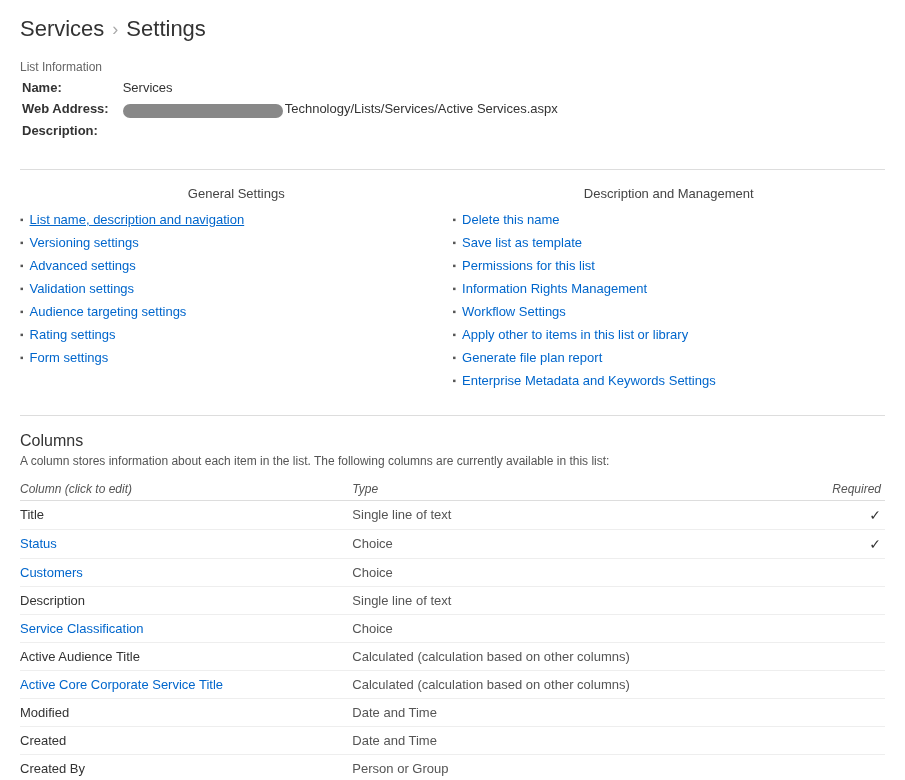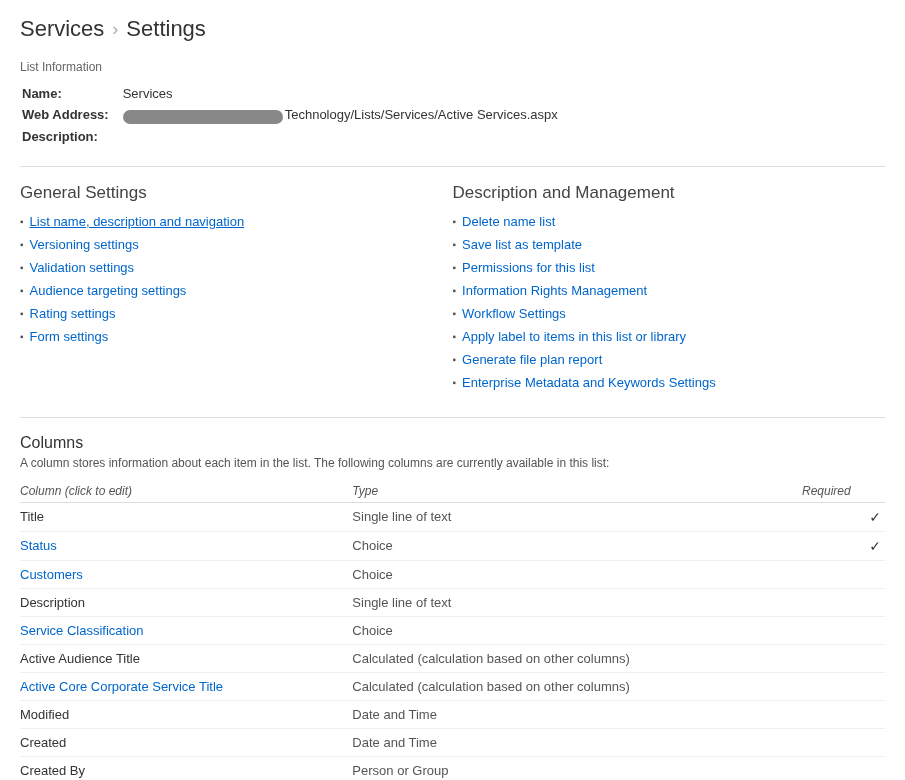--- a/index.html
+++ b/index.html
@@ -25,24 +25,24 @@
       margin-bottom: 18px;
     }
     .page-header .separator {
       margin: 0 8px;
       color: #aaa;
       font-size: 18px;
     }
     .section-label {
       font-size: 12px;
       color: #666;
-      margin-bottom: 10px;
+      margin-bottom: 4px;
     }
     .list-info-table {
-      margin-bottom: 16px;
+      margin-bottom: 25px;
     }
     .list-info-table tr td:first-child {
       font-weight: bold;
       padding-right: 12px;
       white-space: nowrap;
       vertical-align: top;
       padding-bottom: 4px;
     }
     .list-info-table tr td:last-child {
       color: #333;
@@ -61,24 +61,25 @@
     }
     .two-col-settings {
       display: flex;
       gap: 0;
       margin-bottom: 20px;
     }
     .settings-col {
       flex: 1;
     }
     .settings-col h3 {
-      font-size: 17px;
+      font-size: 13px;
       font-weight: normal;
       color: #444;
       margin-bottom: 10px;
+      text-align: center;
     }
     .settings-col ul {
       list-style: none;
       padding: 0;
     }
     .settings-col ul li {
       margin-bottom: 5px;
       display: flex;
       align-items: flex-end;
     }
@@ -122,20 +123,21 @@
       font-style: italic;
     }
     .columns-table thead th {
       font-size: 12px;
       color: #555;
       font-weight: normal;
       text-align: left;
       padding: 4px 8px 4px 0;
     }
     .columns-table thead th:last-child {
+      text-align: right;
       padding-right: 4px;
     }
     .columns-table tbody tr {
       border-bottom: 1px solid #eee;
     }
     .columns-table tbody td {
       padding: 6px 8px 6px 0;
       font-size: 13px;
       vertical-align: middle;
     }
@@ -202,54 +204,57 @@
   <div class="settings-col">
     <h3>General Settings</h3>
     <ul id="general-settings-list">
         <li>
           <a href="#" class="underline">List name, description and navigation</a>
         </li>
         <li>
           <a href="#">Versioning settings</a>
         </li>
         <li>
+          <a href="#">Advanced settings</a>
+        </li>
+        <li>
           <a href="#">Validation settings</a>
         </li>
         <li>
           <a href="#">Audience targeting settings</a>
         </li>
         <li>
           <a href="#">Rating settings</a>
         </li>
         <li>
           <a href="#">Form settings</a>
         </li>
       </ul>
   </div>
 
   <div class="settings-col">
     <h3>Description and Management</h3>
     <ul id="permissions-list">
         <li>
-          <a href="#">Delete name list</a>
+          <a href="#">Delete this name</a>
         </li>
         <li>
           <a href="#">Save list as template</a>
         </li>
         <li>
           <a href="#">Permissions for this list</a>
         </li>
         <li>
           <a href="#">Information Rights Management</a>
         </li>
         <li>
           <a href="#">Workflow Settings</a>
         </li>
         <li>
-          <a href="#">Apply label to items in this list or library</a>
+          <a href="#">Apply other to items in this list or library</a>
         </li>
         <li>
           <a href="#">Generate file plan report</a>
         </li>
         <li>
           <a href="#">Enterprise Metadata and Keywords Settings</a>
         </li>
       </ul>
   </div>
 </div>

